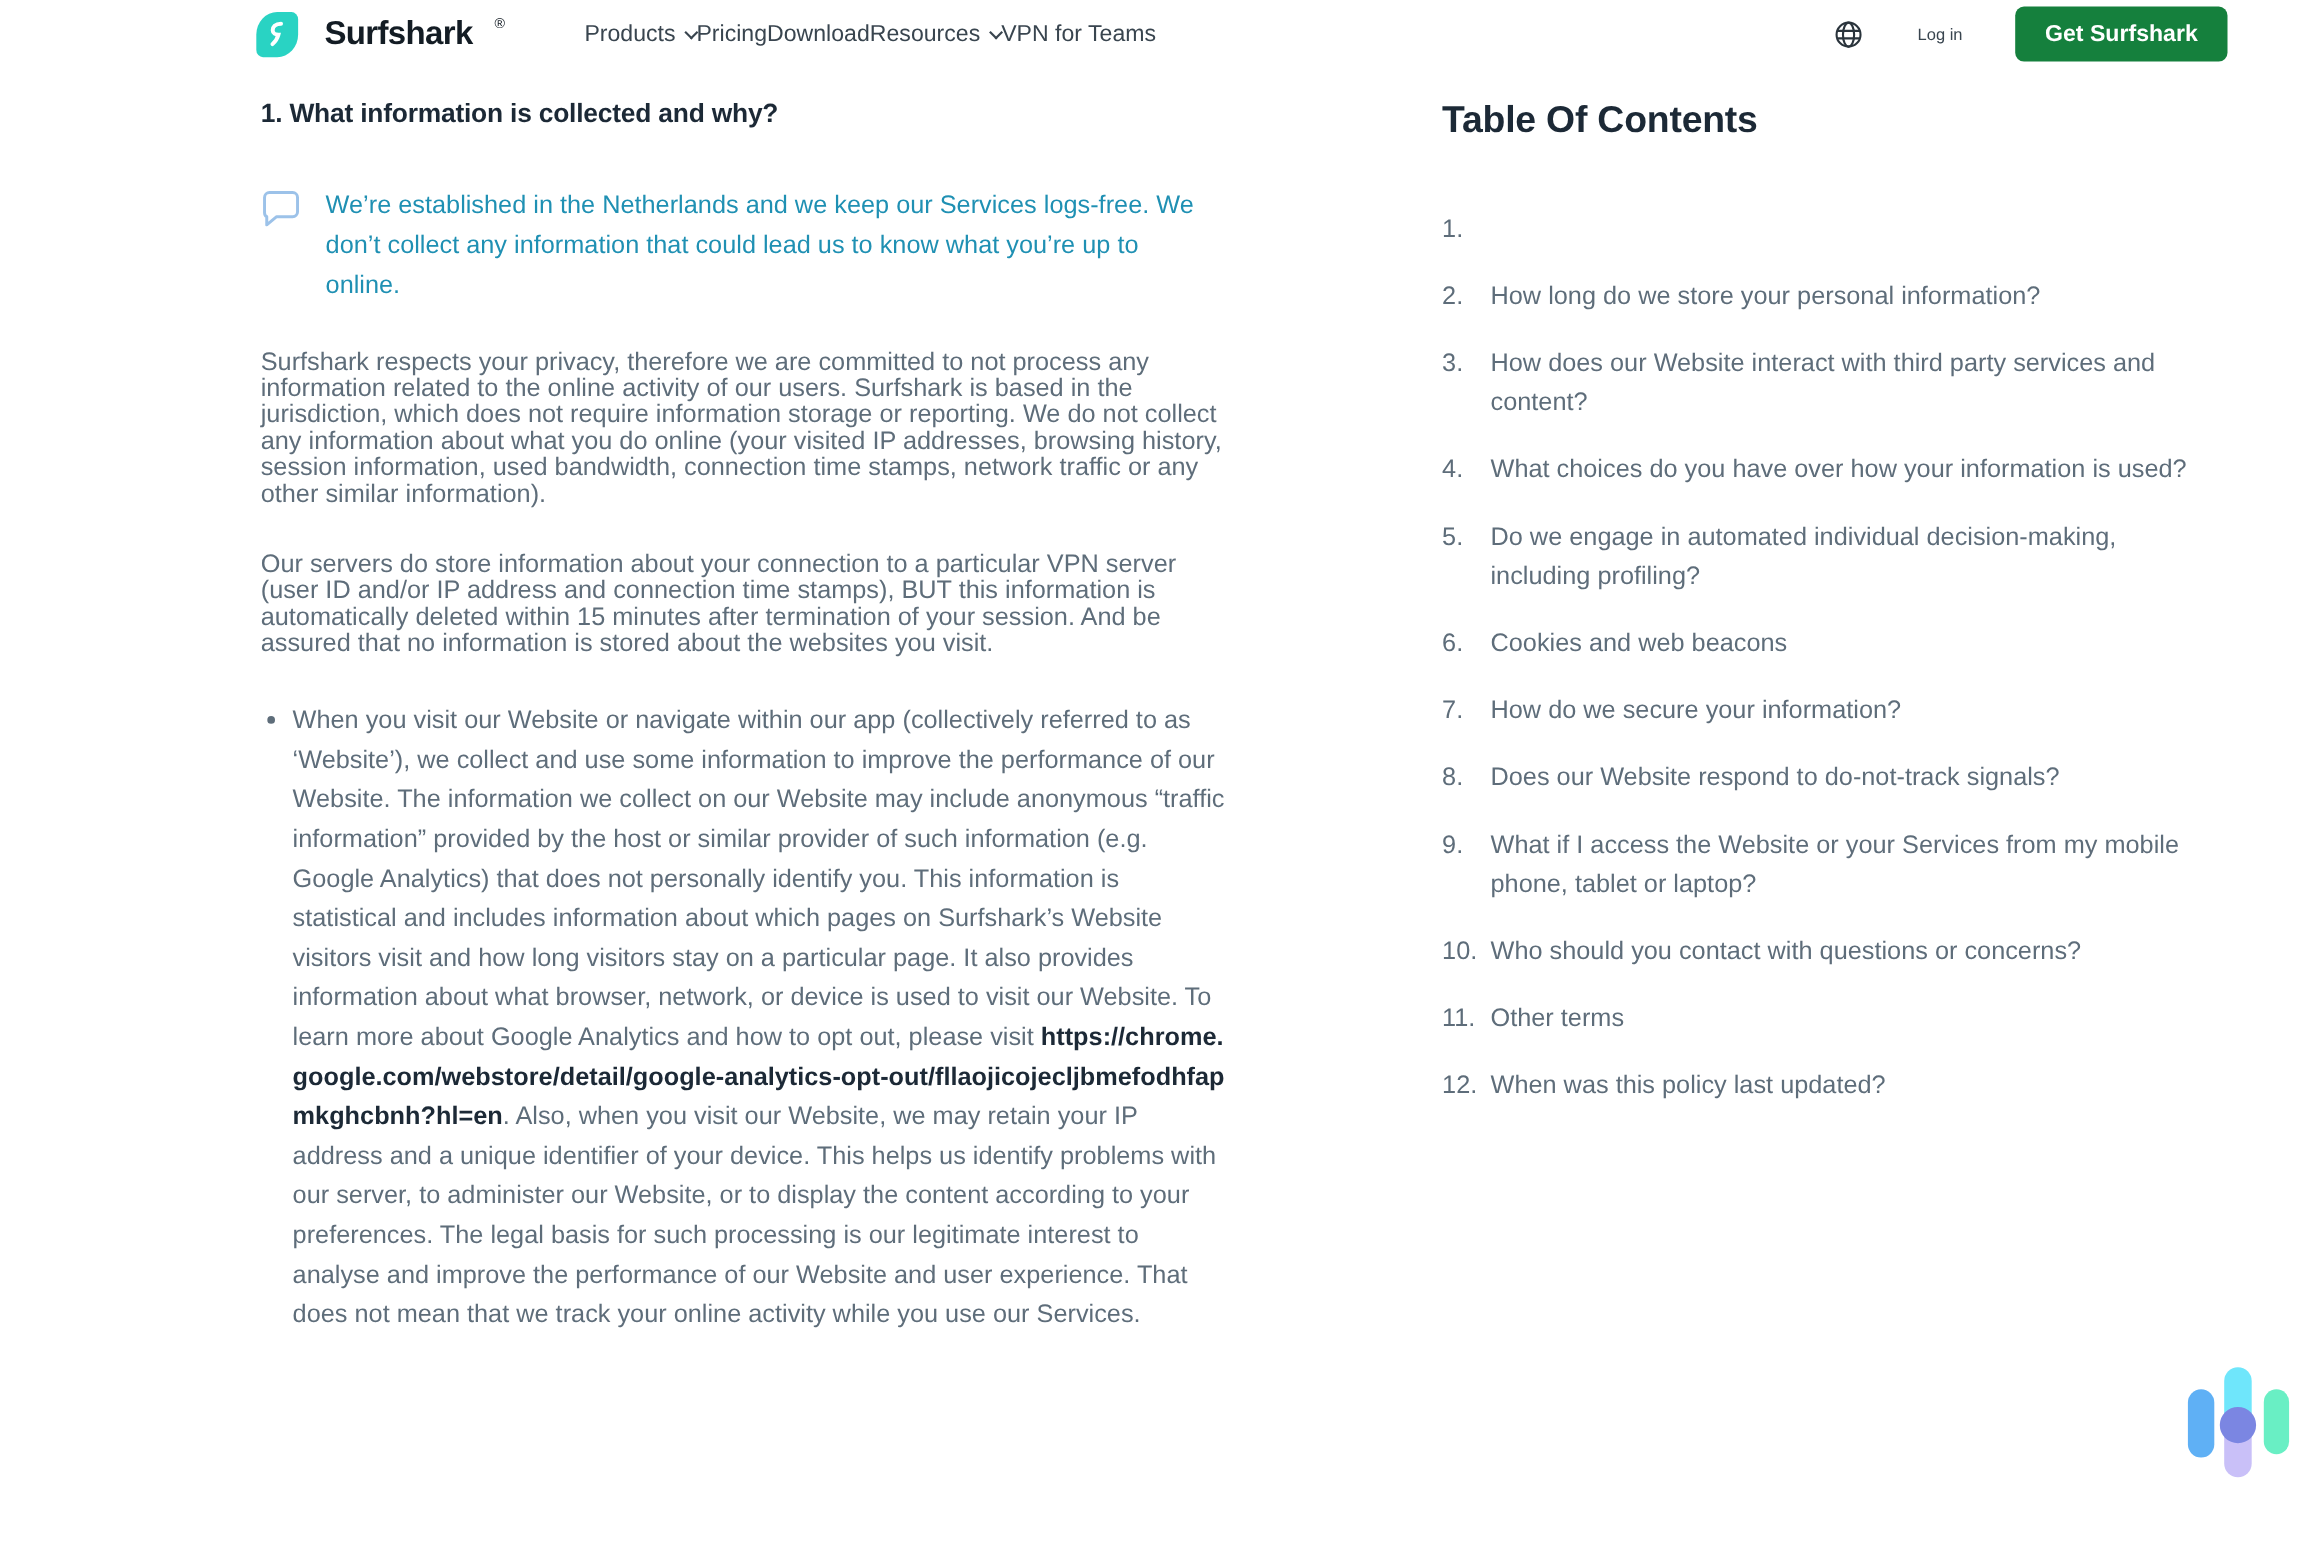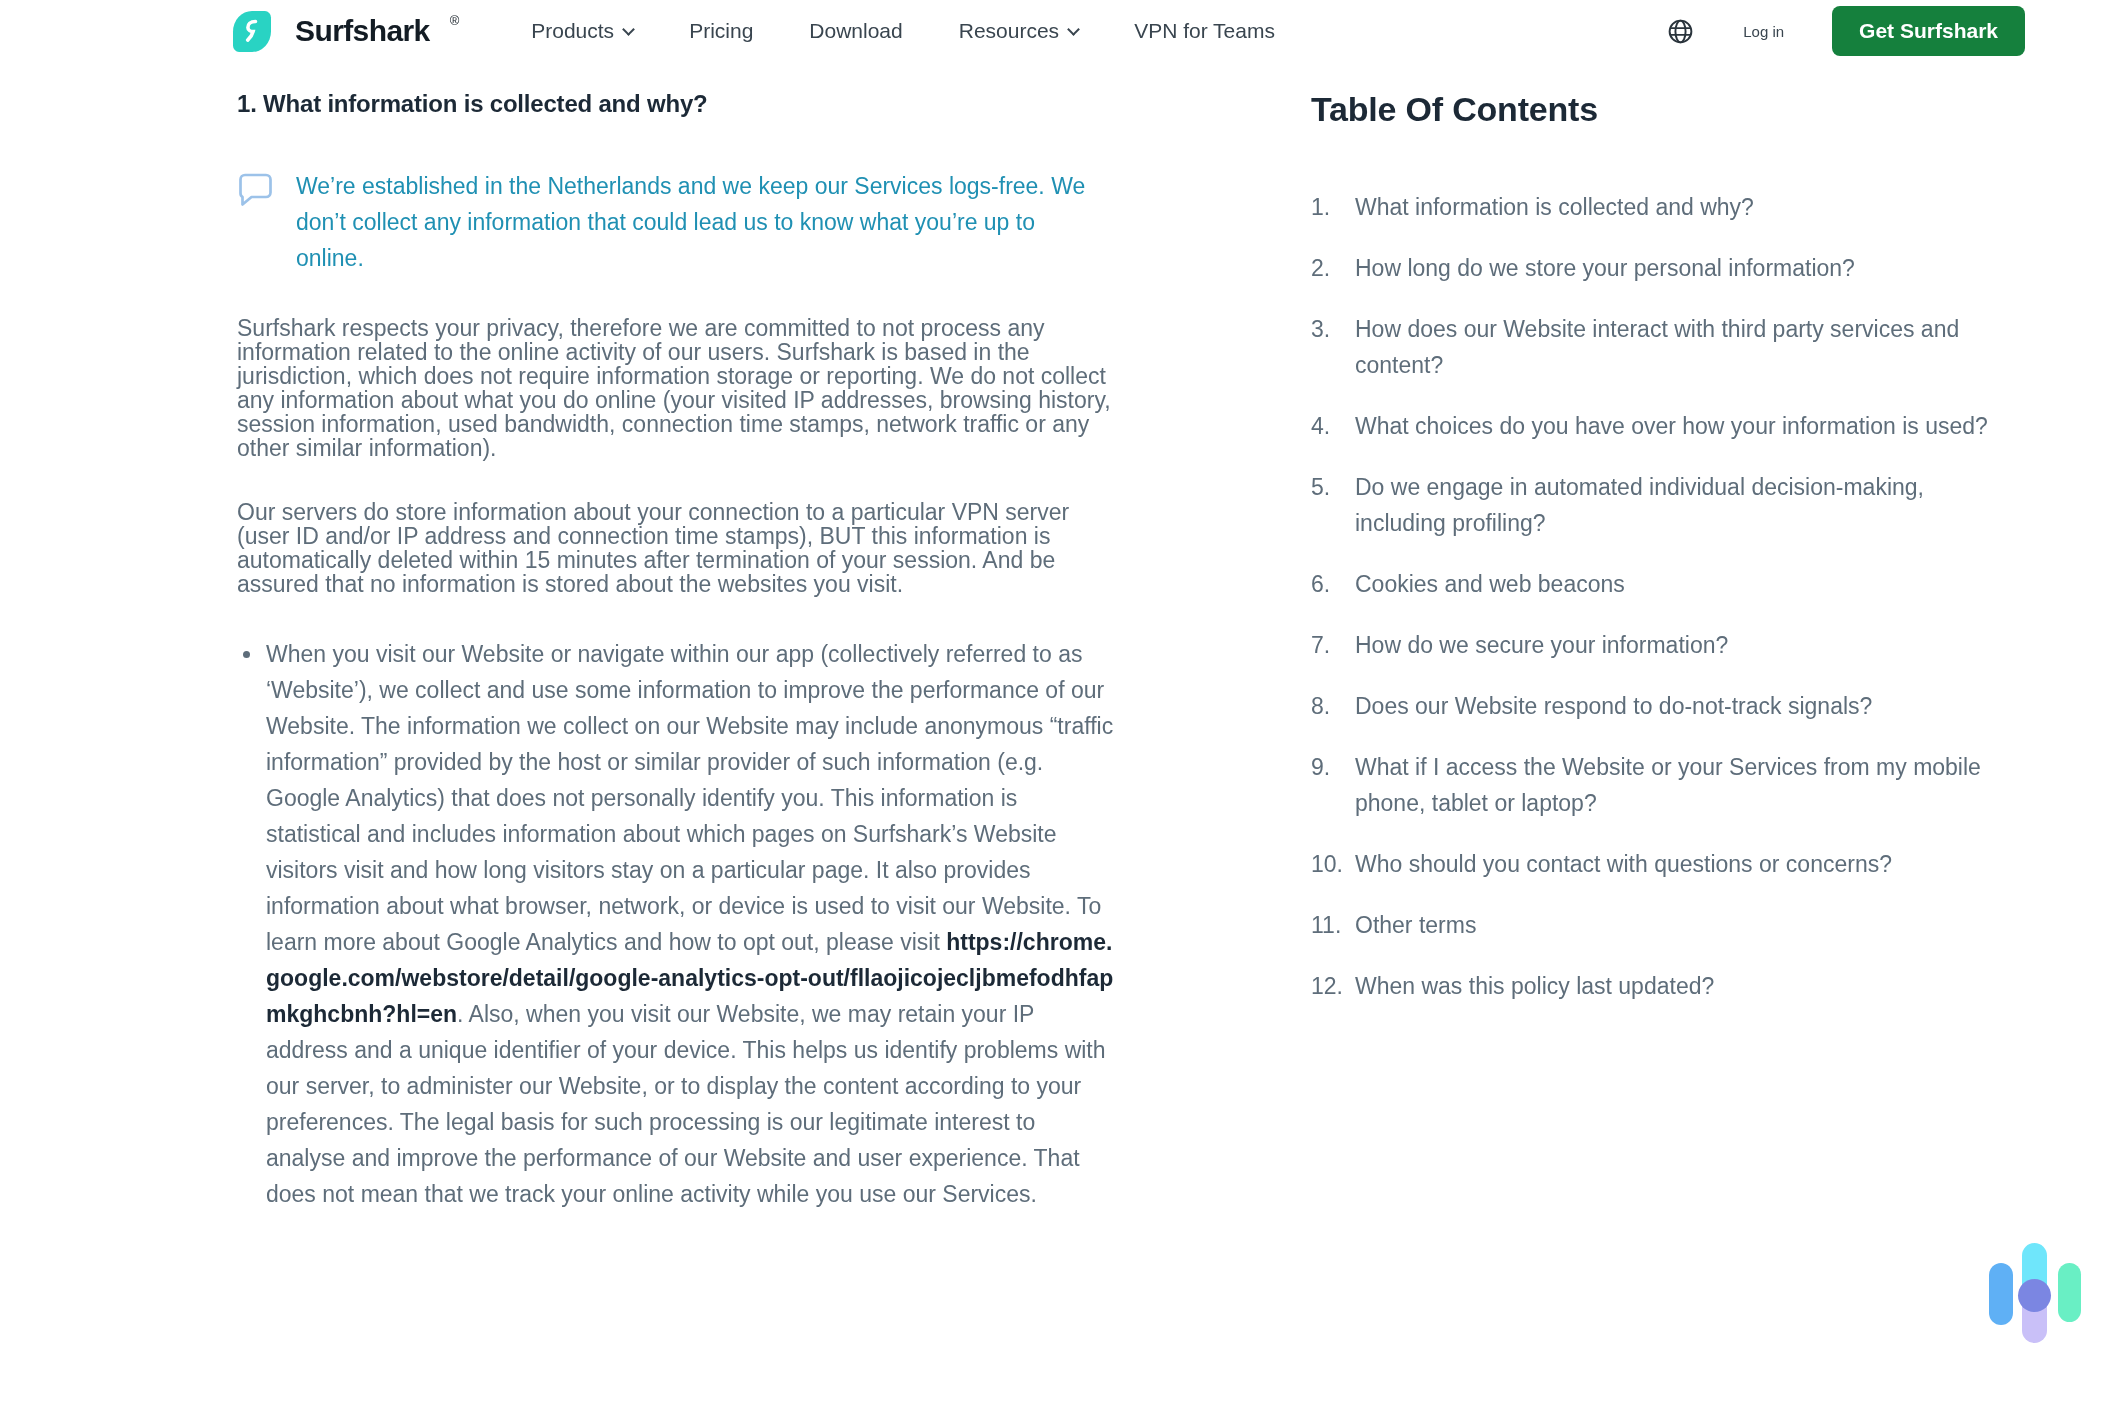--- a/index.html
+++ b/index.html
@@ -18,21 +18,21 @@
   }
   .logo { display:flex; align-items:center; gap:24px; margin-left:233px; cursor:pointer; }
   .logo-mark {
     width:38px; height:41px; background:#29d3c3;
     border-radius:50% 16% 50% 16%;
     display:flex; align-items:center; justify-content:center;
   }
   .logo-text { font-size:30px; font-weight:700; color:#131c24; letter-spacing:-0.6px; }
   .logo-reg { font-size:13px; color:#131c24; align-self:flex-start; margin-top:2px; margin-left:-4px; }
 
-  .nav { display:flex; align-items:flex-start; gap:56px; margin-left:72px; }
+  .nav { display:flex; align-items:flex-start; margin-left:72px; }
   .nav-item { display:flex; align-items:center; gap:10px; font-size:21px; color:#39454f; cursor:pointer; white-space:nowrap; }
   .chev {
     width:9px; height:9px; margin-top:-4px;
     border-right:2px solid #39454f; border-bottom:2px solid #39454f;
     transform:rotate(45deg);
   }
 
   .header-right { margin-left:auto; margin-right:82px; display:flex; align-items:center; gap:48px; }
   .globe-btn { display:flex; align-items:center; cursor:pointer; }
   .login { font-size:15px; color:#39454f; cursor:pointer; }
@@ -136,21 +136,20 @@
   <ul class="bullets">
     <li><span>When you visit our Website or navigate within our app (collectively referred to as ‘Website’), we collect and use some information to improve the performance of our Website. The information we collect on our Website may include anonymous “traffic information” provided by the host or similar provider of such information (e.g. Google Analytics) that does not personally identify you. This information is statistical and includes information about which pages on Surfshark’s Website visitors visit and how long visitors stay on a particular page. It also provides information about what browser, network, or device is used to visit our Website. To learn more about Google Analytics and how to opt out, please visit </span><a class="opt-link">https://chrome.google.com/webstore/detail/google-analytics-opt-out/fllaojicojecljbmefodhfapmkghcbnh?hl=en</a><span>. Also, when you visit our Website, we may retain your IP address and a unique identifier of your device. This helps us identify problems with our server, to administer our Website, or to display the content according to your preferences. The legal basis for such processing is our legitimate interest to analyse and improve the performance of our Website and user experience. That does not mean that we track your online activity while you use our Services.</span></li>
   </ul>
 </main>
 
 <aside class="toc">
   <h2 class="toc-title">Table Of Contents</h2>
   <ol>
     <li>
         <span class="num">1.</span>
-        <span>What information is collected and why?</span>
       </li>
     <li>
         <span class="num">2.</span>
         <span>How long do we store your personal information?</span>
       </li>
     <li>
         <span class="num">3.</span>
         <span>How does our Website interact with third party services and content?</span>
       </li>
     <li>

